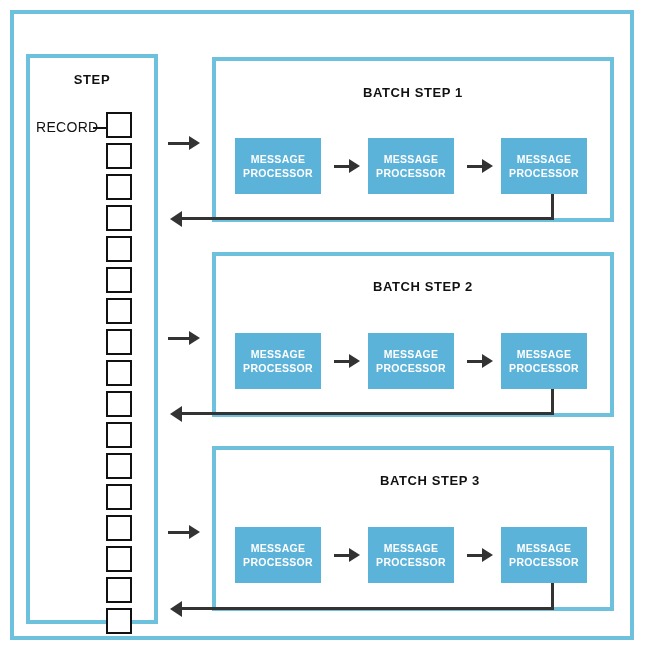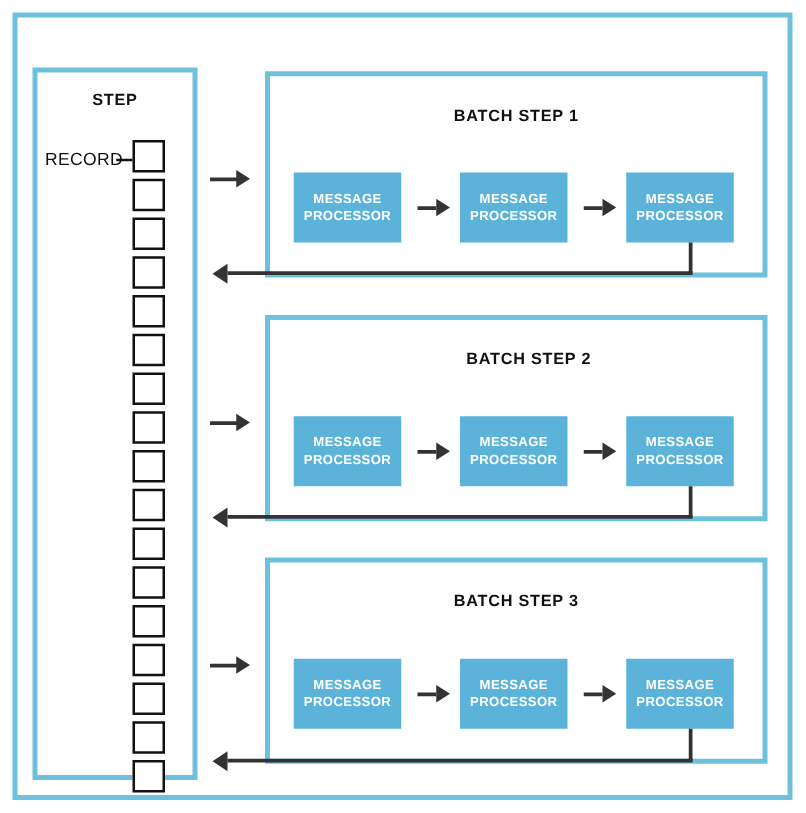--- a/index.html
+++ b/index.html
@@ -212,21 +212,21 @@
       </div>
       <div class="proc" style="left: 368px; top: 333px;">
         <span>MESSAGE</span>
         <span>PROCESSOR</span>
       </div>
       <div class="proc" style="left: 501px; top: 333px;">
         <span>MESSAGE</span>
         <span>PROCESSOR</span>
       </div>
       <div class="step-frame" style="top: 446px; height: 165px;"></div>
-      <div class="step-title" style="top: 473px; left: 212px; width: 402px;">BATCH STEP 3</div>
+      <div class="step-title" style="top: 473px; left: 212px; width: 402px; padding-left: 17px;">BATCH STEP 3</div>
       <div class="proc" style="left: 235px; top: 527px;">
         <span>MESSAGE</span>
         <span>PROCESSOR</span>
       </div>
       <div class="proc" style="left: 368px; top: 527px;">
         <span>MESSAGE</span>
         <span>PROCESSOR</span>
       </div>
       <div class="proc" style="left: 501px; top: 527px;">
         <span>MESSAGE</span>

